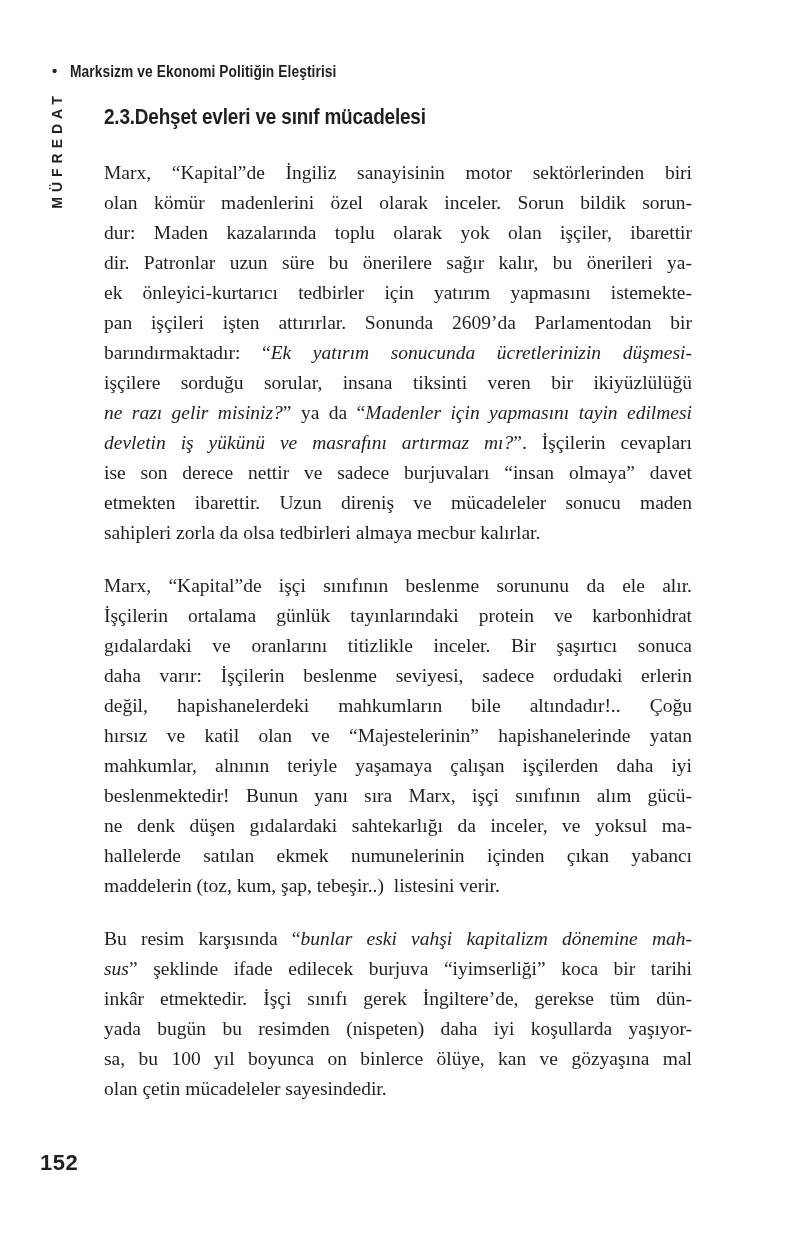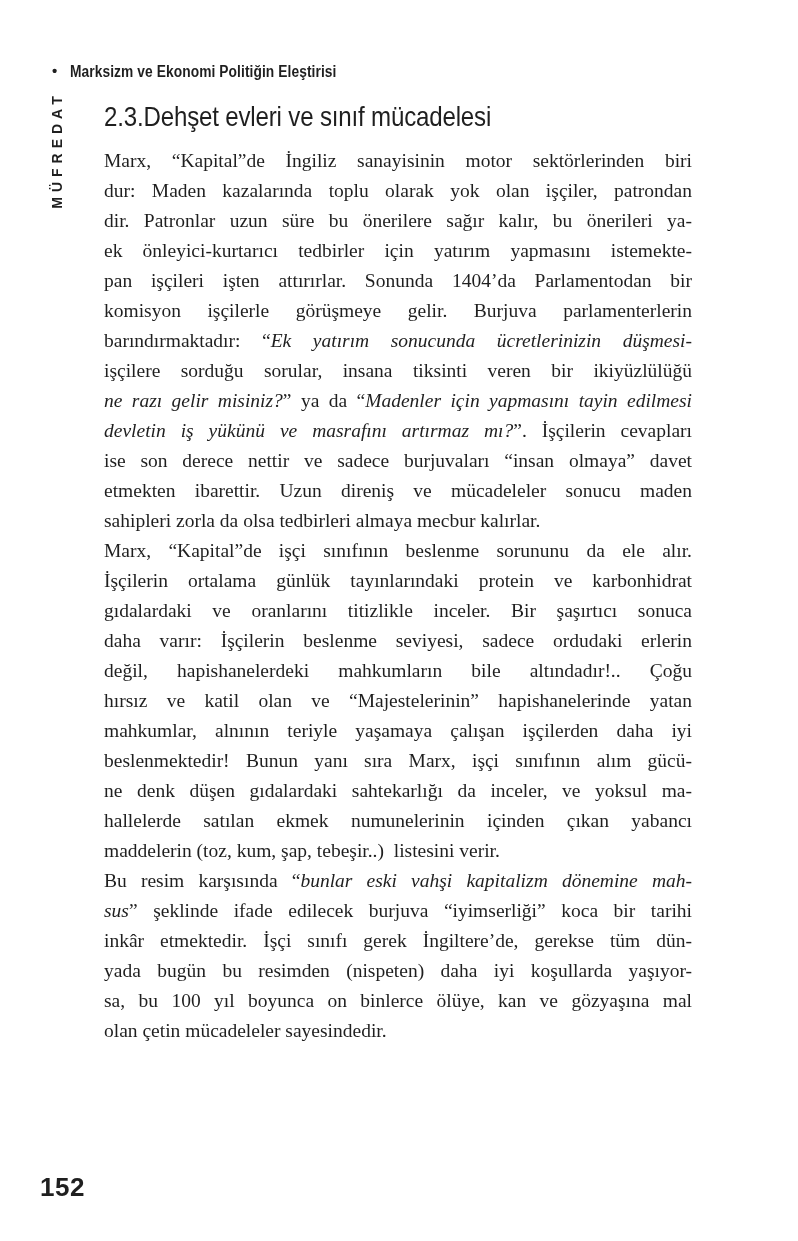--- a/index.html
+++ b/index.html
@@ -35,51 +35,50 @@
     font-family: "Liberation Sans", sans-serif;
     font-weight: bold; font-size: 14px;
     letter-spacing: 5px; white-space: nowrap;
     color: var(--ink, #1f1f1f);
   }
 
   
   .section-heading {
     position: absolute; left: 104px; top: 104px;
     font-family: "Liberation Sans", sans-serif;
-    font-weight: 400; font-size: 28px; line-height: 26px;
+    font-weight: 700; font-size: 22px; line-height: 26px;
     white-space: nowrap;
   }
   .section-heading .sh-inner {
     display: inline-block; transform: scaleX(0.86); transform-origin: left center;
     letter-spacing: -0.2px;
   }
 
   
   .body-text {
-    position: absolute; left: 104px; top: 146px; width: 588px;
+    position: absolute; left: 104px; top: 158px; width: 588px;
     font-family: "Liberation Serif", serif;
     font-size: 19.5px; color: var(--ink, #1f1f1f);
   }
-  .para + .para { }
+  .para + .para { margin-top: 23px; }
   .tline {
     height: 30px; line-height: 30px;
     text-align: justify; text-align-last: justify;
     white-space: nowrap; 
     overflow: visible;
   }
   .tline.last { text-align-last: left; }
   .it { font-style: italic; }
 
   
   .page-number {
     position: absolute; left: 40px; top: 1150px;
     font-family: "Liberation Sans", sans-serif;
-    font-weight: bold; font-size: 26px; line-height: 26px;
+    font-weight: bold; font-size: 22px; line-height: 26px;
     letter-spacing: 0.5px;
-    margin-top: 24px;
   }
 </style>
 </head>
 <body style="--ink: #1f1f1f; background: rgb(255, 255, 255);">
 
 <div class="page">
 
   <div class="running-header">
     <span class="bullet">•</span>
     <span class="rh-label">Marksizm ve Ekonomi Politiğin Eleştirisi</span>
@@ -87,25 +86,25 @@
 
   <div class="vertical-label">MÜFREDAT</div>
 
   <div class="section-heading">
     <span class="sh-inner">2.3.Dehşet evleri ve sınıf mücadelesi</span>
   </div>
 
   <div class="body-text">
       <div class="para">
         <div class="tline"><span>Marx, “Kapital”de İngiliz sanayisinin motor sektörlerinden biri</span></div>
-        <div class="tline"><span>dur: Maden kazalarında toplu olarak yok olan işçiler, patrondan</span></div>
+        <div class="tline"><span>olan kömür madenlerini özel olarak inceler. Sorun bildik sorun-</span></div>
+        <div class="tline"><span>dur: Maden kazalarında toplu olarak yok olan işçiler, ibarettir</span></div>
         <div class="tline"><span>dir. Patronlar uzun süre bu önerilere sağır kalır, bu önerileri ya-</span></div>
         <div class="tline"><span>ek önleyici-kurtarıcı tedbirler için yatırım yapmasını istemekte-</span></div>
-        <div class="tline"><span>pan işçileri işten attırırlar. Sonunda 1404’da Parlamentodan bir</span></div>
-        <div class="tline"><span>komisyon işçilerle görüşmeye gelir. Burjuva parlamenterlerin</span></div>
+        <div class="tline"><span>pan işçileri işten attırırlar. Sonunda 2609’da Parlamentodan bir</span></div>
         <div class="tline"><span>barındırmaktadır: “</span><span class="it">Ek yatırım sonucunda ücretlerinizin düşmesi-</span></div>
         <div class="tline"><span>işçilere sorduğu sorular, insana tiksinti veren bir ikiyüzlülüğü</span></div>
         <div class="tline"><span class="it">ne razı gelir misiniz?</span><span>” ya da “</span><span class="it">Madenler için yapmasını tayin edilmesi</span></div>
         <div class="tline"><span class="it">devletin iş yükünü ve masrafını artırmaz mı?</span><span>”. İşçilerin cevapları</span></div>
         <div class="tline"><span>ise son derece nettir ve sadece burjuvaları “insan olmaya” davet</span></div>
         <div class="tline"><span>etmekten ibarettir. Uzun direniş ve mücadeleler sonucu maden</span></div>
         <div class="tline last"><span>sahipleri zorla da olsa tedbirleri almaya mecbur kalırlar.</span></div>
       </div>
       <div class="para">
         <div class="tline"><span>Marx, “Kapital”de işçi sınıfının beslenme sorununu da ele alır.</span></div>

